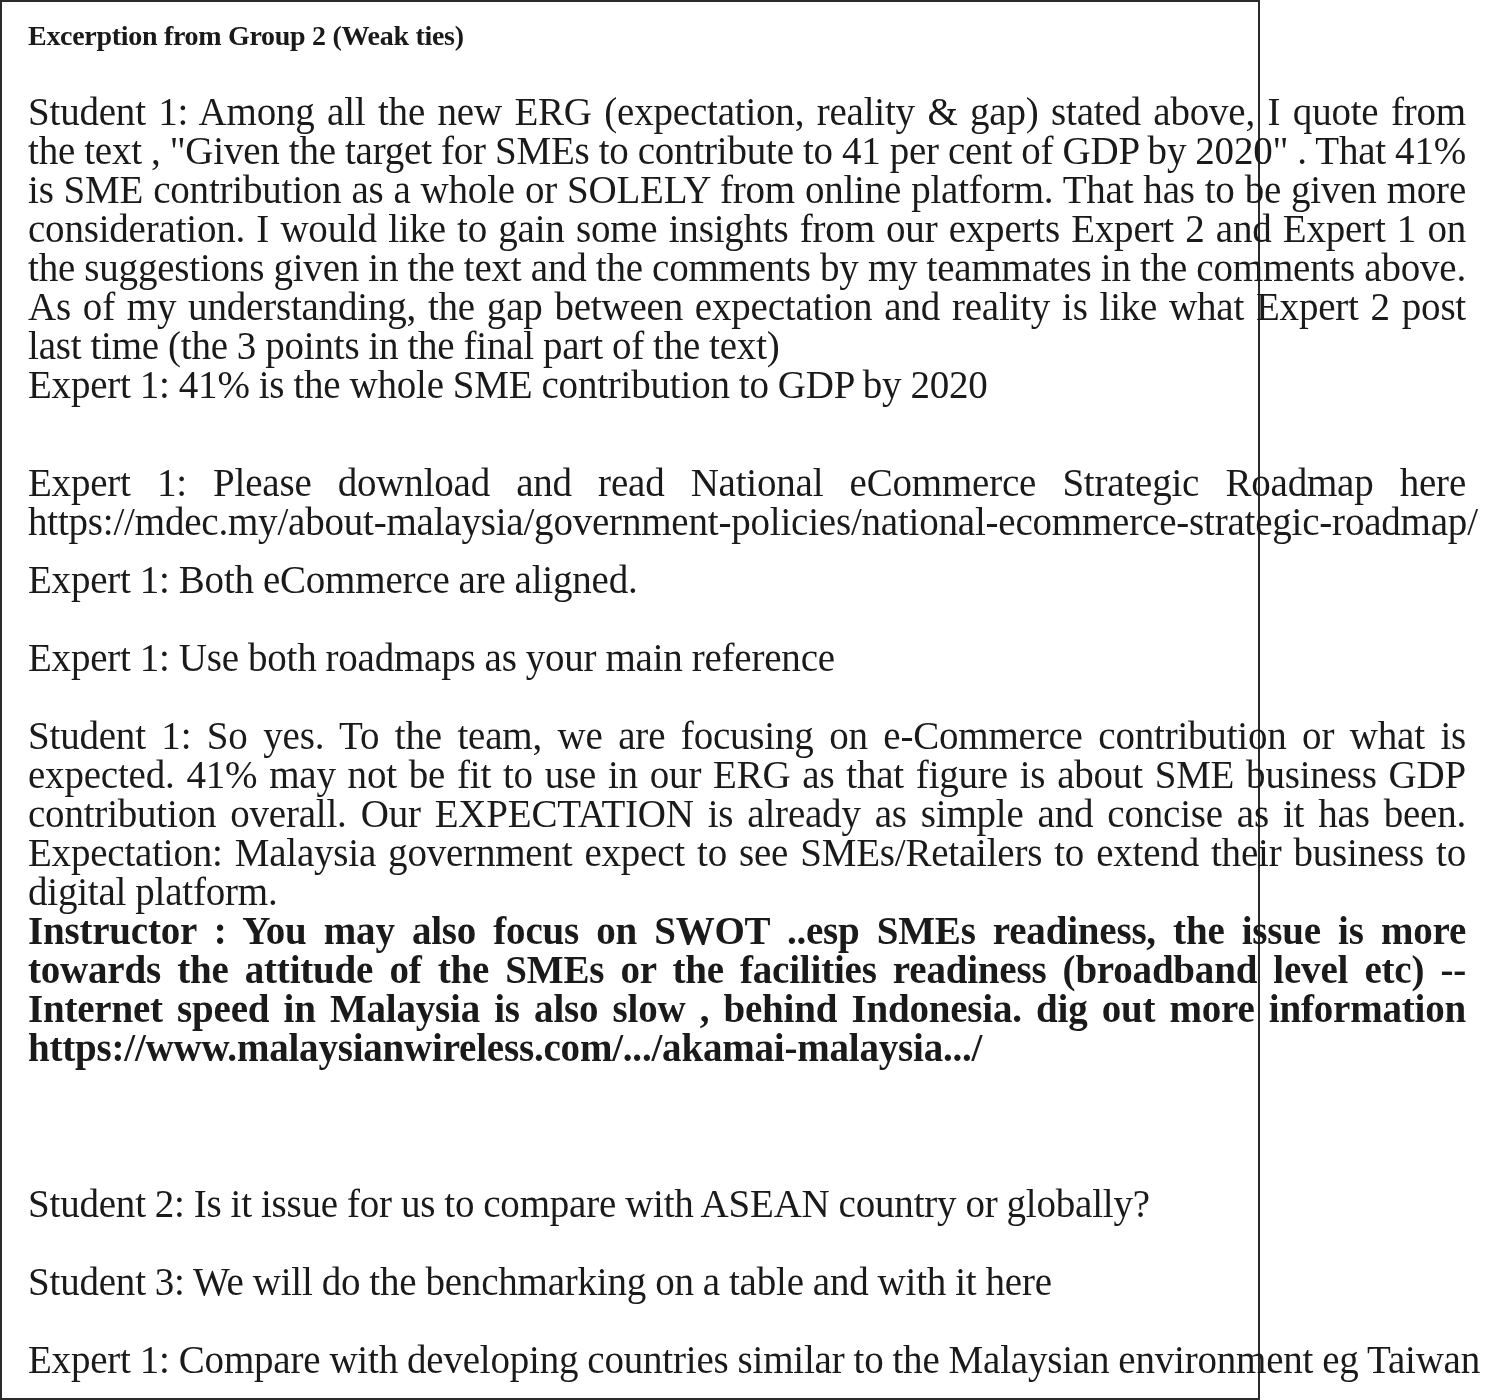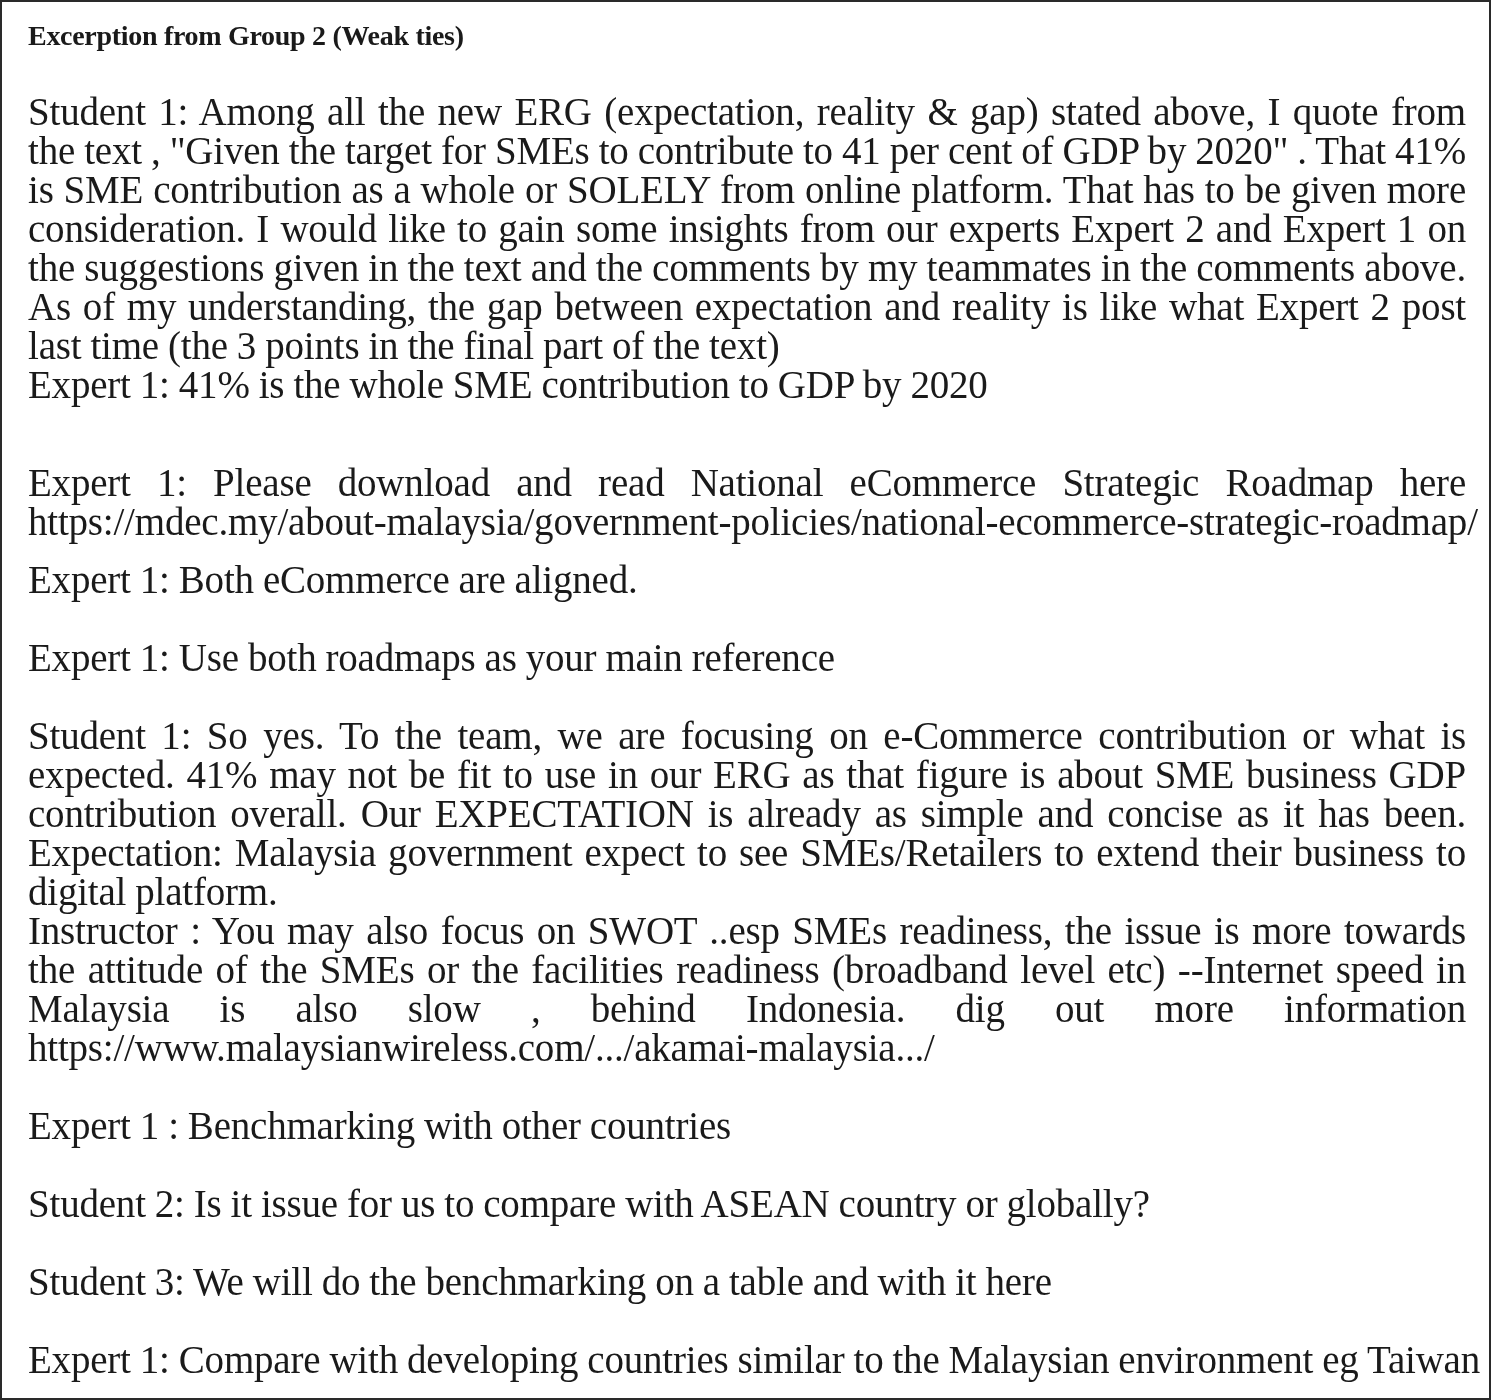--- a/index.html
+++ b/index.html
@@ -9,21 +9,21 @@
     }
     body {
       width: 1491px;
       height: 1400px;
       overflow: hidden;
     }
     .box {
       position: absolute;
       left: 0;
       top: 0;
-      width: 1491px;
+      width: 1260px;
       height: 1400px;
       box-sizing: border-box;
       border: 2px solid #2a2a2a;
       background: #ffffff;
       color: #1a1a1a;
       font-family: "Liberation Serif", "DejaVu Serif", serif;
     }
     .heading {
       position: absolute;
       left: 26px;
@@ -75,23 +75,22 @@
     <span class="justify-line">Expert 1: Please download and read National eCommerce Strategic Roadmap here</span>
     <span class="line">https://mdec.my/about-malaysia/government-policies/national-ecommerce-strategic-roadmap/</span>
   </div>
 
   <div class="para nowrap" style="top:558px;">Expert 1: Both eCommerce are aligned.</div>
 
   <div class="para nowrap" style="top:636px;">Expert 1: Use both roadmaps as your main reference</div>
 
   <div class="para" style="top:714px;">Student 1: So yes. To the team, we are focusing on e-Commerce contribution or what is expected. 41% may not be fit to use in our ERG as that figure is about SME business GDP contribution overall. Our EXPECTATION is already as simple and concise as it has been. Expectation: Malaysia government expect to see SMEs/Retailers to extend their business to digital platform.</div>
 
-  <div class="para" style="top:909px;">Instructor : You may also focus on SWOT ..esp SMEs readiness, the issue is more towards the attitude of the SMEs or the facilities readiness (broadband level etc) --Internet speed in Malaysia is also slow , behind Indonesia. dig out more information https://www.malaysianwireless.com/.../akamai-malaysia.../</div>
+  <div class="para" style="top:909px;font-weight:bold;">Instructor : You may also focus on SWOT ..esp SMEs readiness, the issue is more towards the attitude of the SMEs or the facilities readiness (broadband level etc) --Internet speed in Malaysia is also slow , behind Indonesia. dig out more information https://www.malaysianwireless.com/.../akamai-malaysia.../</div>
 
-  <div class="para nowrap" style="top:1104px;">Expert 1 : Benchmarking with other countries</div>
 
   <div class="para nowrap" style="top:1182px;">Student 2: Is it issue for us to compare with ASEAN country or globally?</div>
 
   <div class="para nowrap" style="top:1260px;">Student 3: We will do the benchmarking on a table and with it here</div>
 
   <div class="para nowrap" style="top:1338px;">Expert 1: Compare with developing countries similar to the Malaysian environment eg Taiwan</div>
 
 </div>
 
 </body></html>

